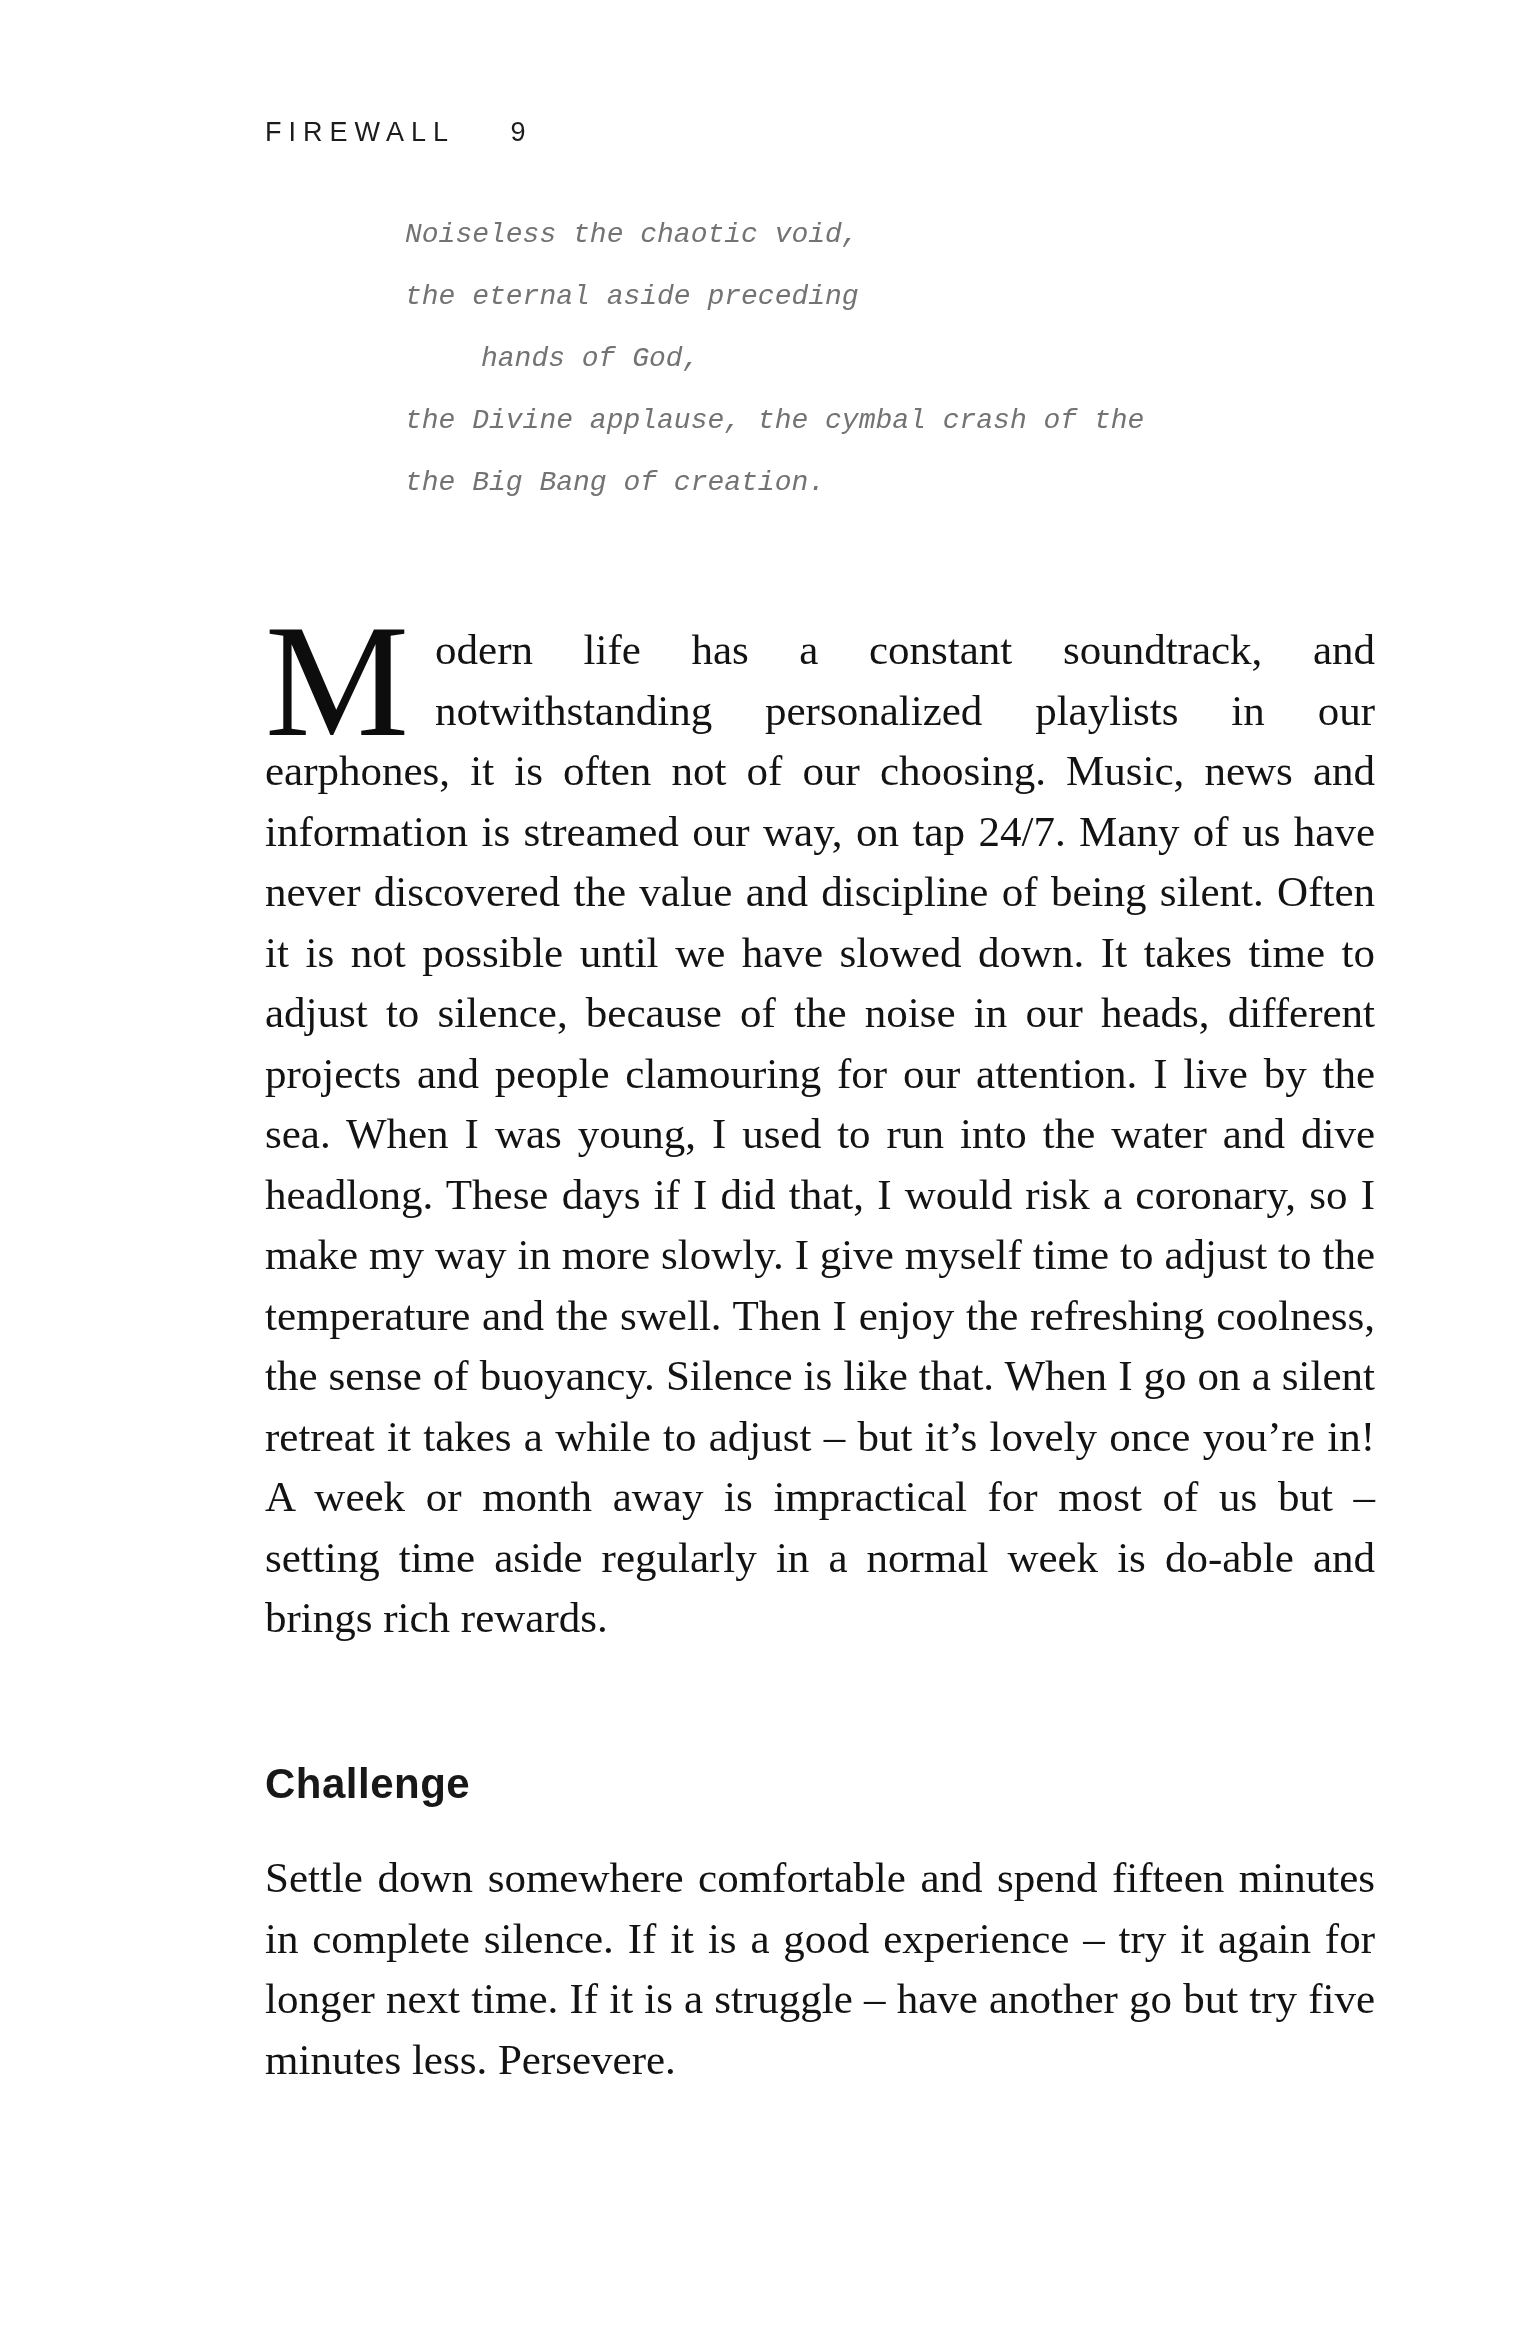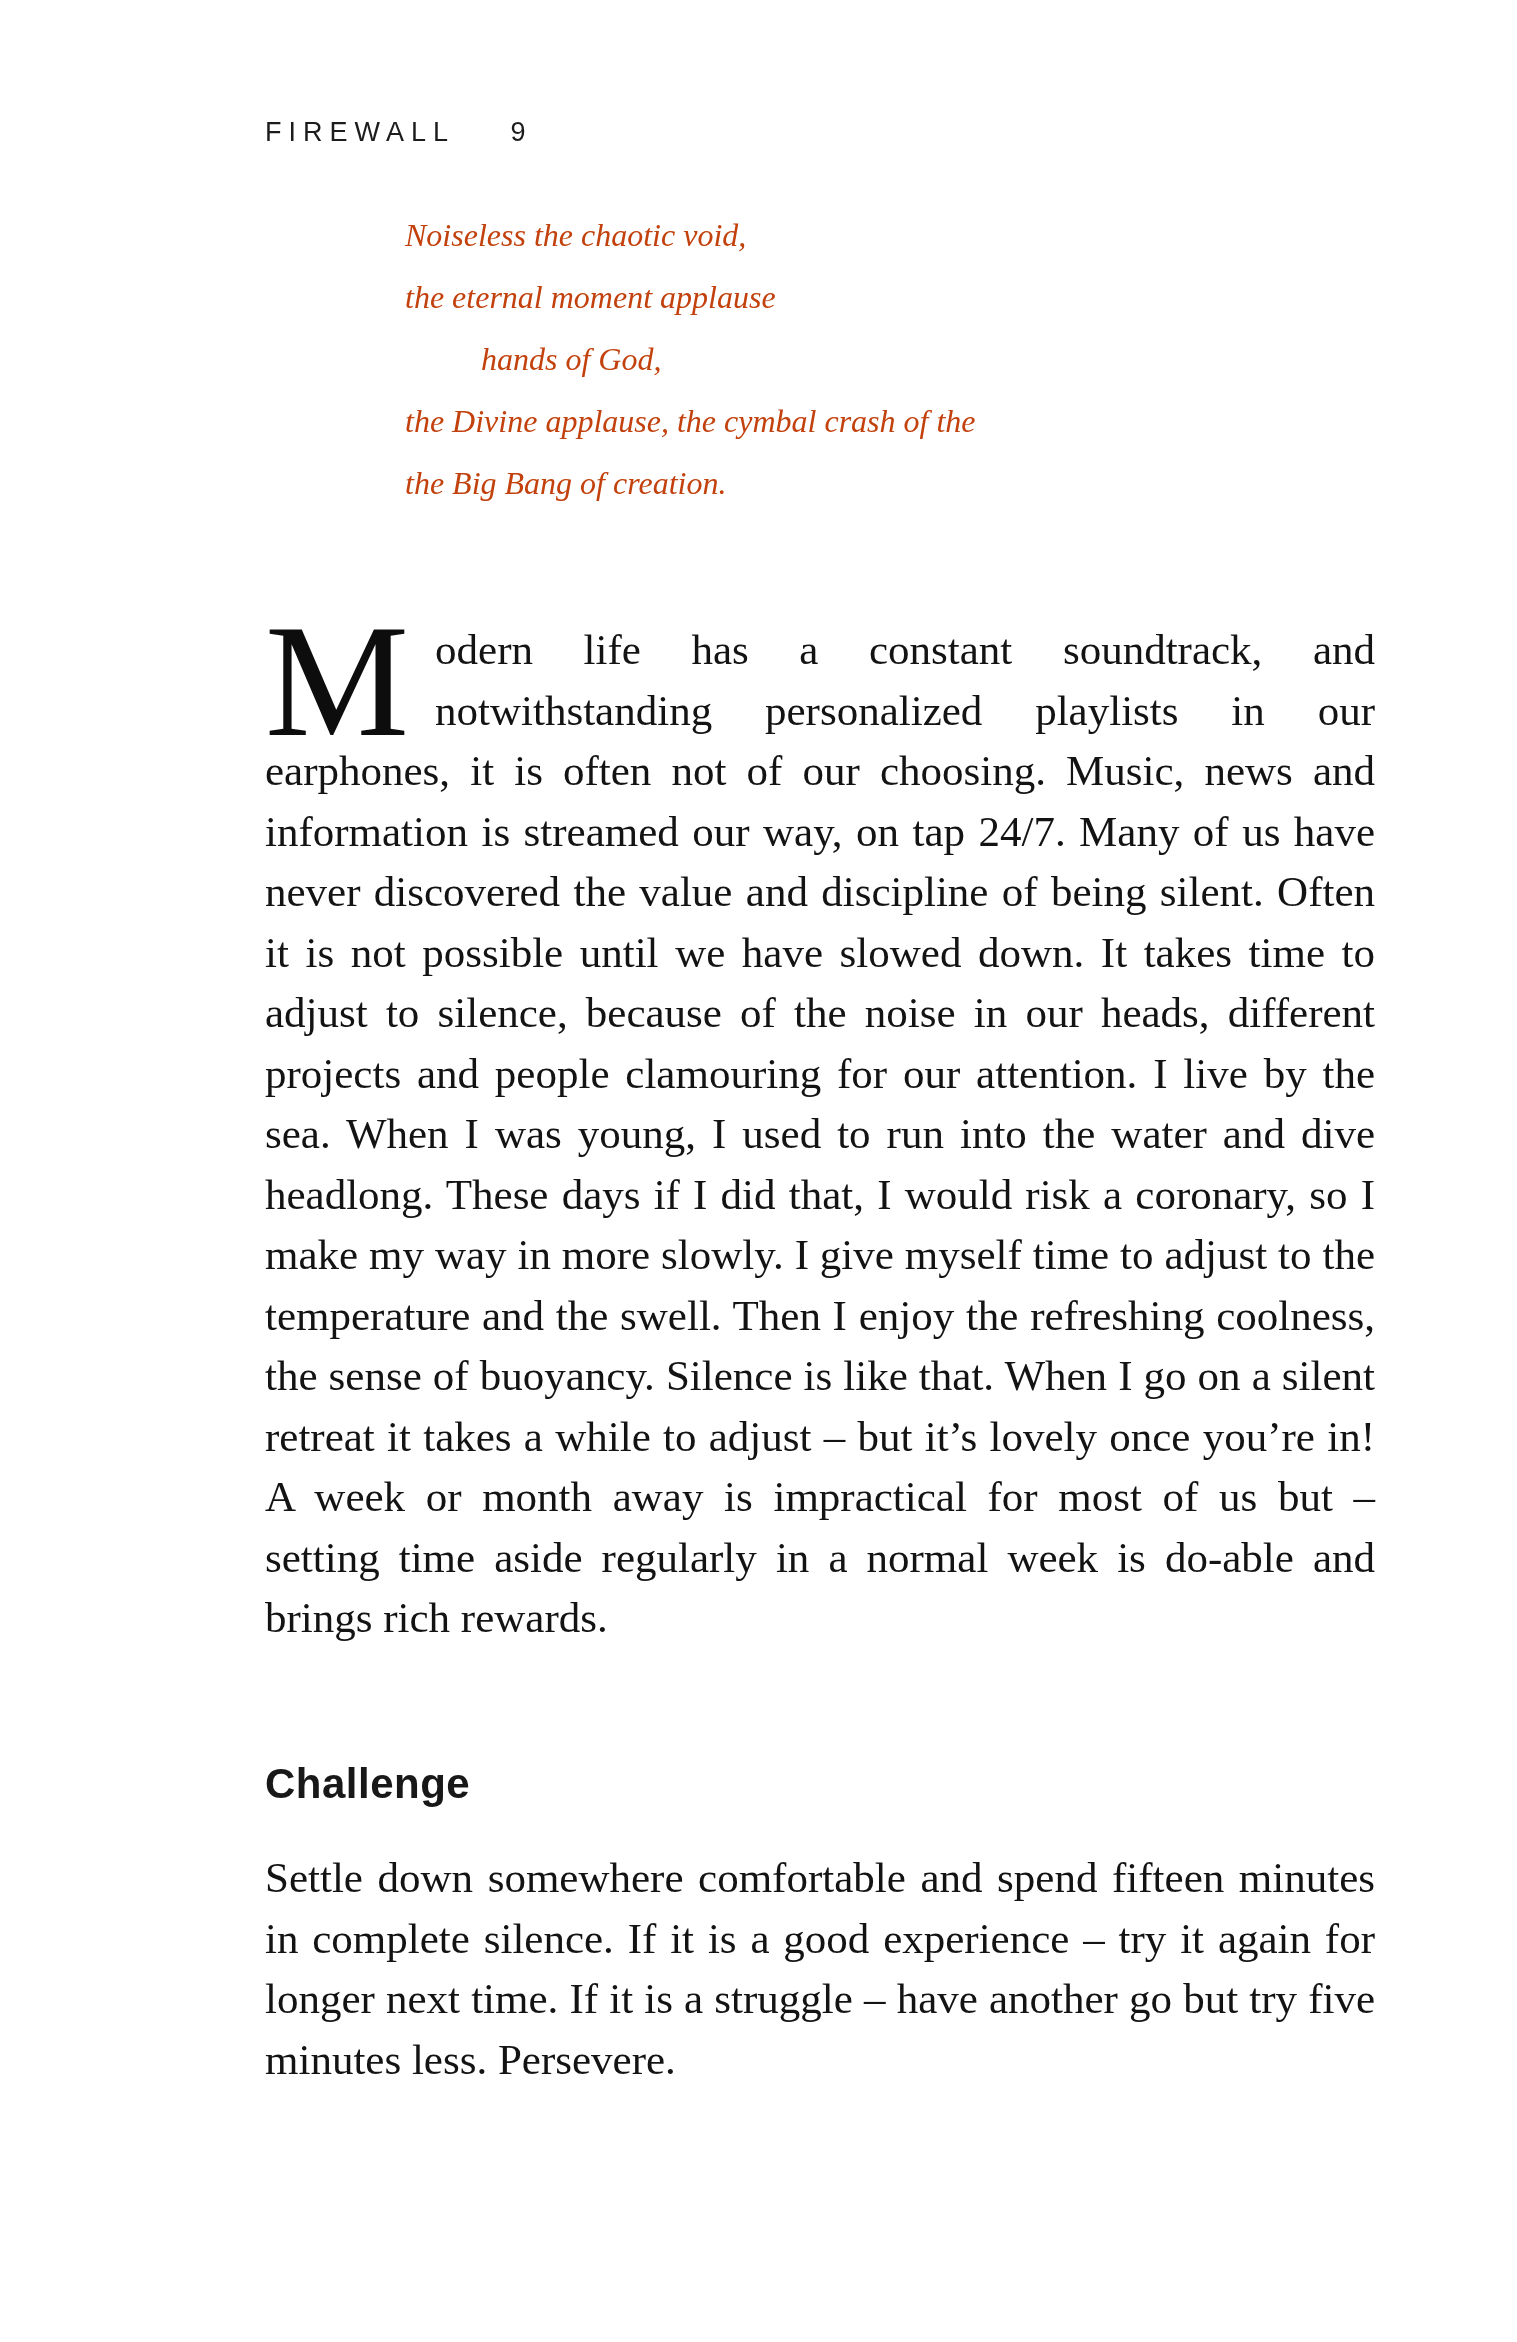--- a/index.html
+++ b/index.html
@@ -33,25 +33,25 @@
   .running-header .page-number {
     margin-left: 42px;
     letter-spacing: 0;
   }
 
   
   .epigraph {
     position: absolute;
     top: 204px;
     left: 405px;
-    font-family: Liberation Serif, serif;
+    font-family: Liberation Mono, monospace;
     font-style: italic;
-    font-size: 32px;
+    font-size: 28px;
     line-height: 62px;
-    color: #c2410c;
+    color: #737373;
     white-space: nowrap;
   }
   .epigraph .poem-line.indented {
     padding-left: 76px;
   }
 
   
   .body-paragraph {
     position: absolute;
     top: 577px;
@@ -102,21 +102,21 @@
 
 <div class="page">
 
   <div class="running-header">
     <span class="book-title">FIREWALL</span>
     <span class="page-number">9</span>
   </div>
 
   <div class="epigraph">
     <div class="poem-line">Noiseless the chaotic void,</div>
-    <div class="poem-line">the eternal moment applause</div>
+    <div class="poem-line">the eternal aside preceding</div>
     <div class="poem-line indented">hands of God,</div>
     <div class="poem-line">the Divine applause, the cymbal crash of the</div>
     <div class="poem-line">the Big Bang of creation.</div>
   </div>
 
   <p class="body-paragraph"><span class="drop-cap">M</span><span>odern life has a constant soundtrack, and notwithstanding personalized playlists in our earphones, it is often not of our choosing. Music, news and information is streamed our way, on tap 24/7. Many of us have never discovered the value and discipline of being silent. Often it is not possible until we have slowed down. It takes time to adjust to silence, because of the noise in our heads, different projects and people clamouring for our attention. I live by the sea. When I was young, I used to run into the water and dive headlong. These days if I did that, I would risk a coronary, so I make my way in more slowly. I give myself time to adjust to the temperature and the swell. Then I enjoy the refreshing coolness, the sense of buoyancy. Silence is like that. When I go on a silent retreat it takes a while to adjust – but it’s lovely once you’re in! A week or month away is impractical for most of us but – setting time aside regularly in a normal week is do-able and brings rich rewards.</span></p>
 
   <div class="challenge-heading">Challenge</div>
 
   <p class="challenge-paragraph">Settle down somewhere comfortable and spend fifteen minutes in complete silence. If it is a good experience – try it again for longer next time. If it is a struggle – have another go but try five minutes less. Persevere.</p>

